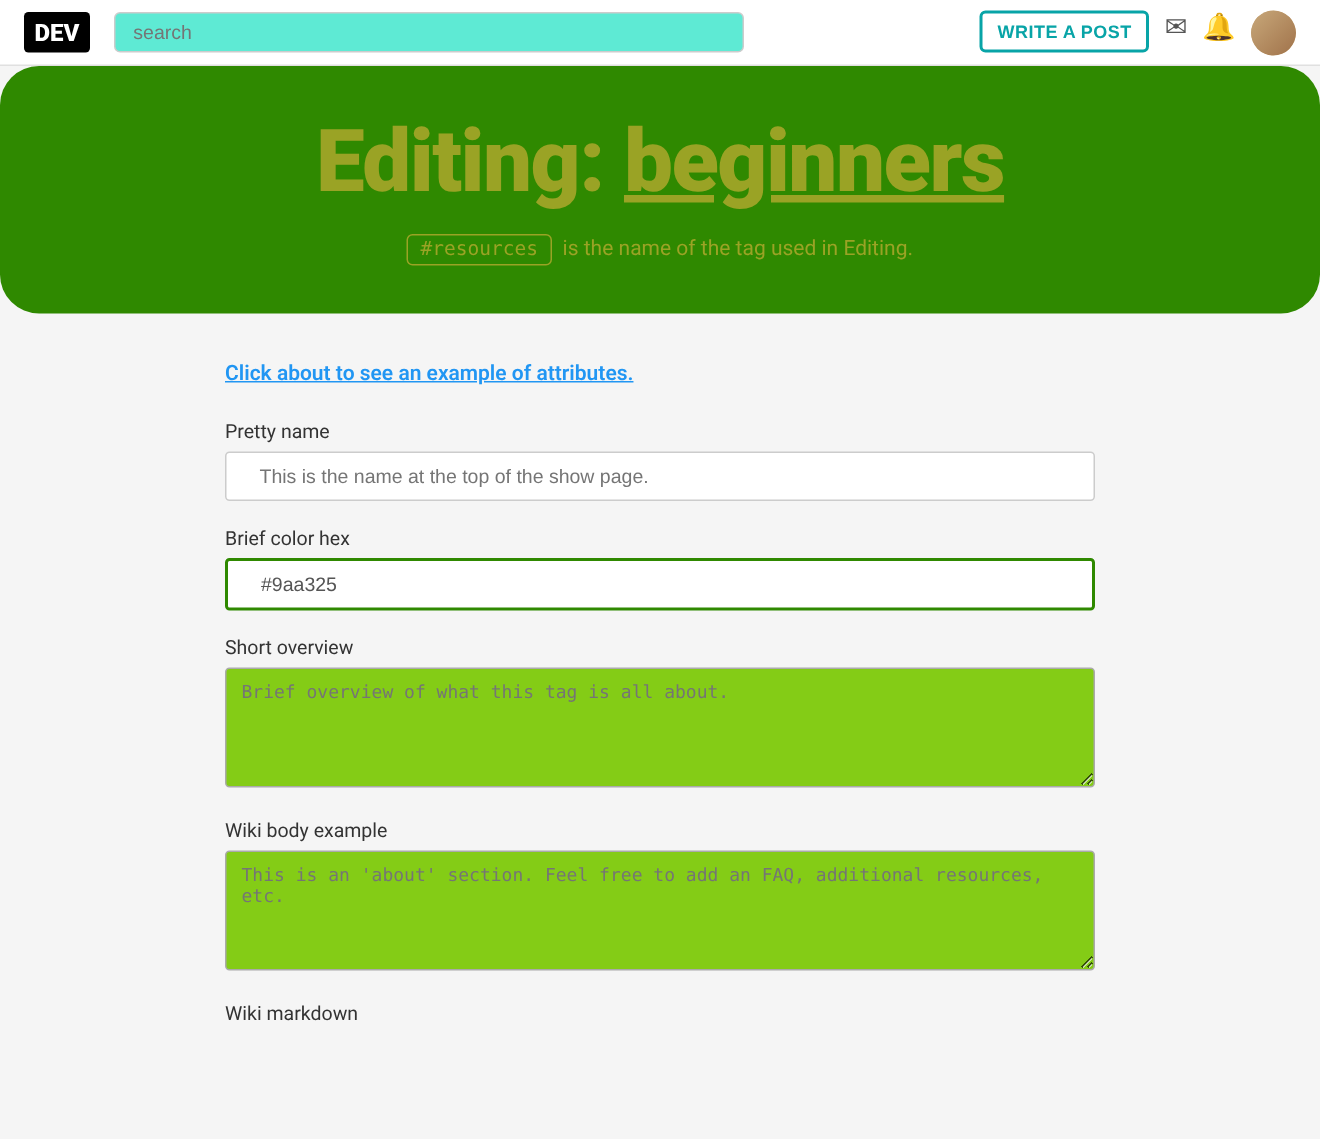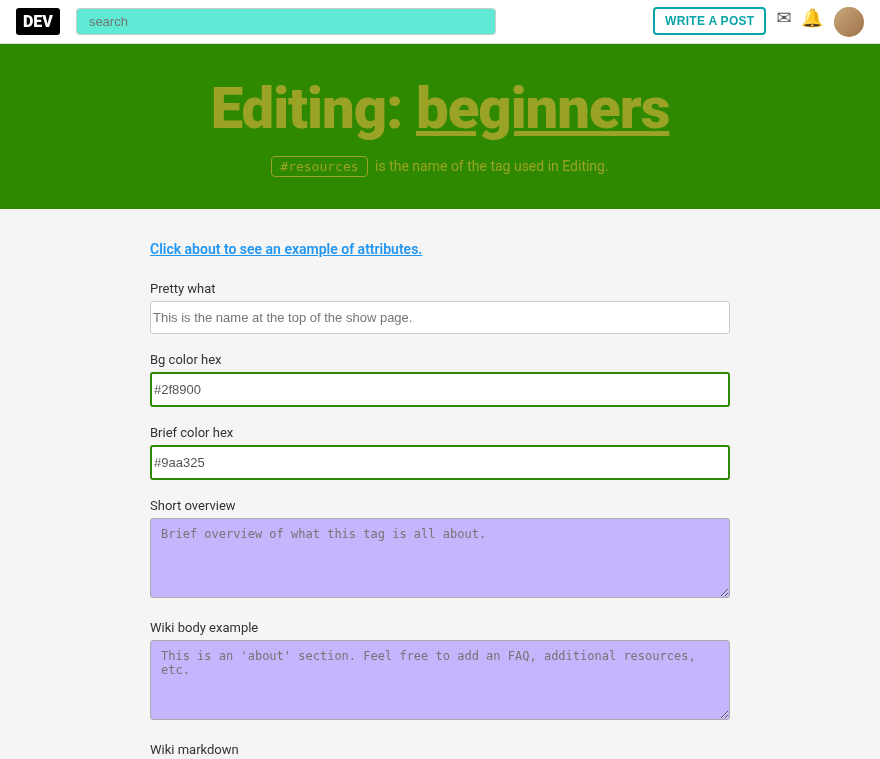--- a/index.html
+++ b/index.html
@@ -86,20 +86,21 @@
       height: 100%;
       background: linear-gradient(135deg, #c8a87a, #a0724a);
       border-radius: 50%;
     }
 
     
     .hero {
       background: #2f8900;
       padding: 30px 20px 32px;
       text-align: center;
+      border-radius: 26px;
     }
     .hero-title {
       font-size: 58px;
       font-weight: 900;
       color: #9aa325;
       margin-bottom: 14px;
       letter-spacing: -1px;
     }
     .hero-title .underline {
       text-decoration: underline;
@@ -142,38 +143,38 @@
       display: block;
       font-size: 13px;
       color: #333;
       margin-bottom: 5px;
       font-weight: 400;
     }
     .form-input {
       width: 100%;
       border: 1px solid #ccc;
       border-radius: 3px;
-      padding: 8px 2px;
+      padding: 8px 22px;
       font-size: 13px;
       color: #555;
       background: #fff;
       outline: none;
     }
     .form-input.has-value {
       border: 2px solid #2f8900;
     }
     .form-textarea {
       width: 100%;
       border: 1px solid #aaa;
       border-radius: 3px;
       padding: 8px 10px;
       font-size: 12px;
       font-family: monospace;
       color: #555;
-      background: #c4b5fd;
+      background: #84cc16;
       outline: none;
       resize: vertical;
       min-height: 80px;
     }
   </style>
 </head>
 <body>
 
 <nav class="navbar">
   <div class="dev-logo">DEV</div>
@@ -197,28 +198,24 @@
   <div class="hero-subtitle">
     <span class="hero-tag">#resources</span><span> is the name of the tag used in Editing.</span>
   </div>
 </div>
 
 <div class="content">
 
   <a class="click-link" href="#">Click about to see an example of attributes.</a>
 
   <div class="form-group">
-    <label class="form-label">Pretty what</label>
+    <label class="form-label">Pretty name</label>
     <input type="text" class="form-input" placeholder="This is the name at the top of the show page." style="">
   </div>
 
-  <div class="form-group">
-    <label class="form-label">Bg color hex</label>
-    <input type="text" class="form-input has-value" value="#2f8900" style="">
-  </div>
 
   <div class="form-group">
     <label class="form-label">Brief color hex</label>
     <input type="text" class="form-input has-value" value="#9aa325" style="">
   </div>
 
   <div class="form-group">
     <label class="form-label">Short overview</label>
     <textarea class="form-textarea" rows="4" placeholder="Brief overview of what this tag is all about." style=""></textarea>
   </div>

